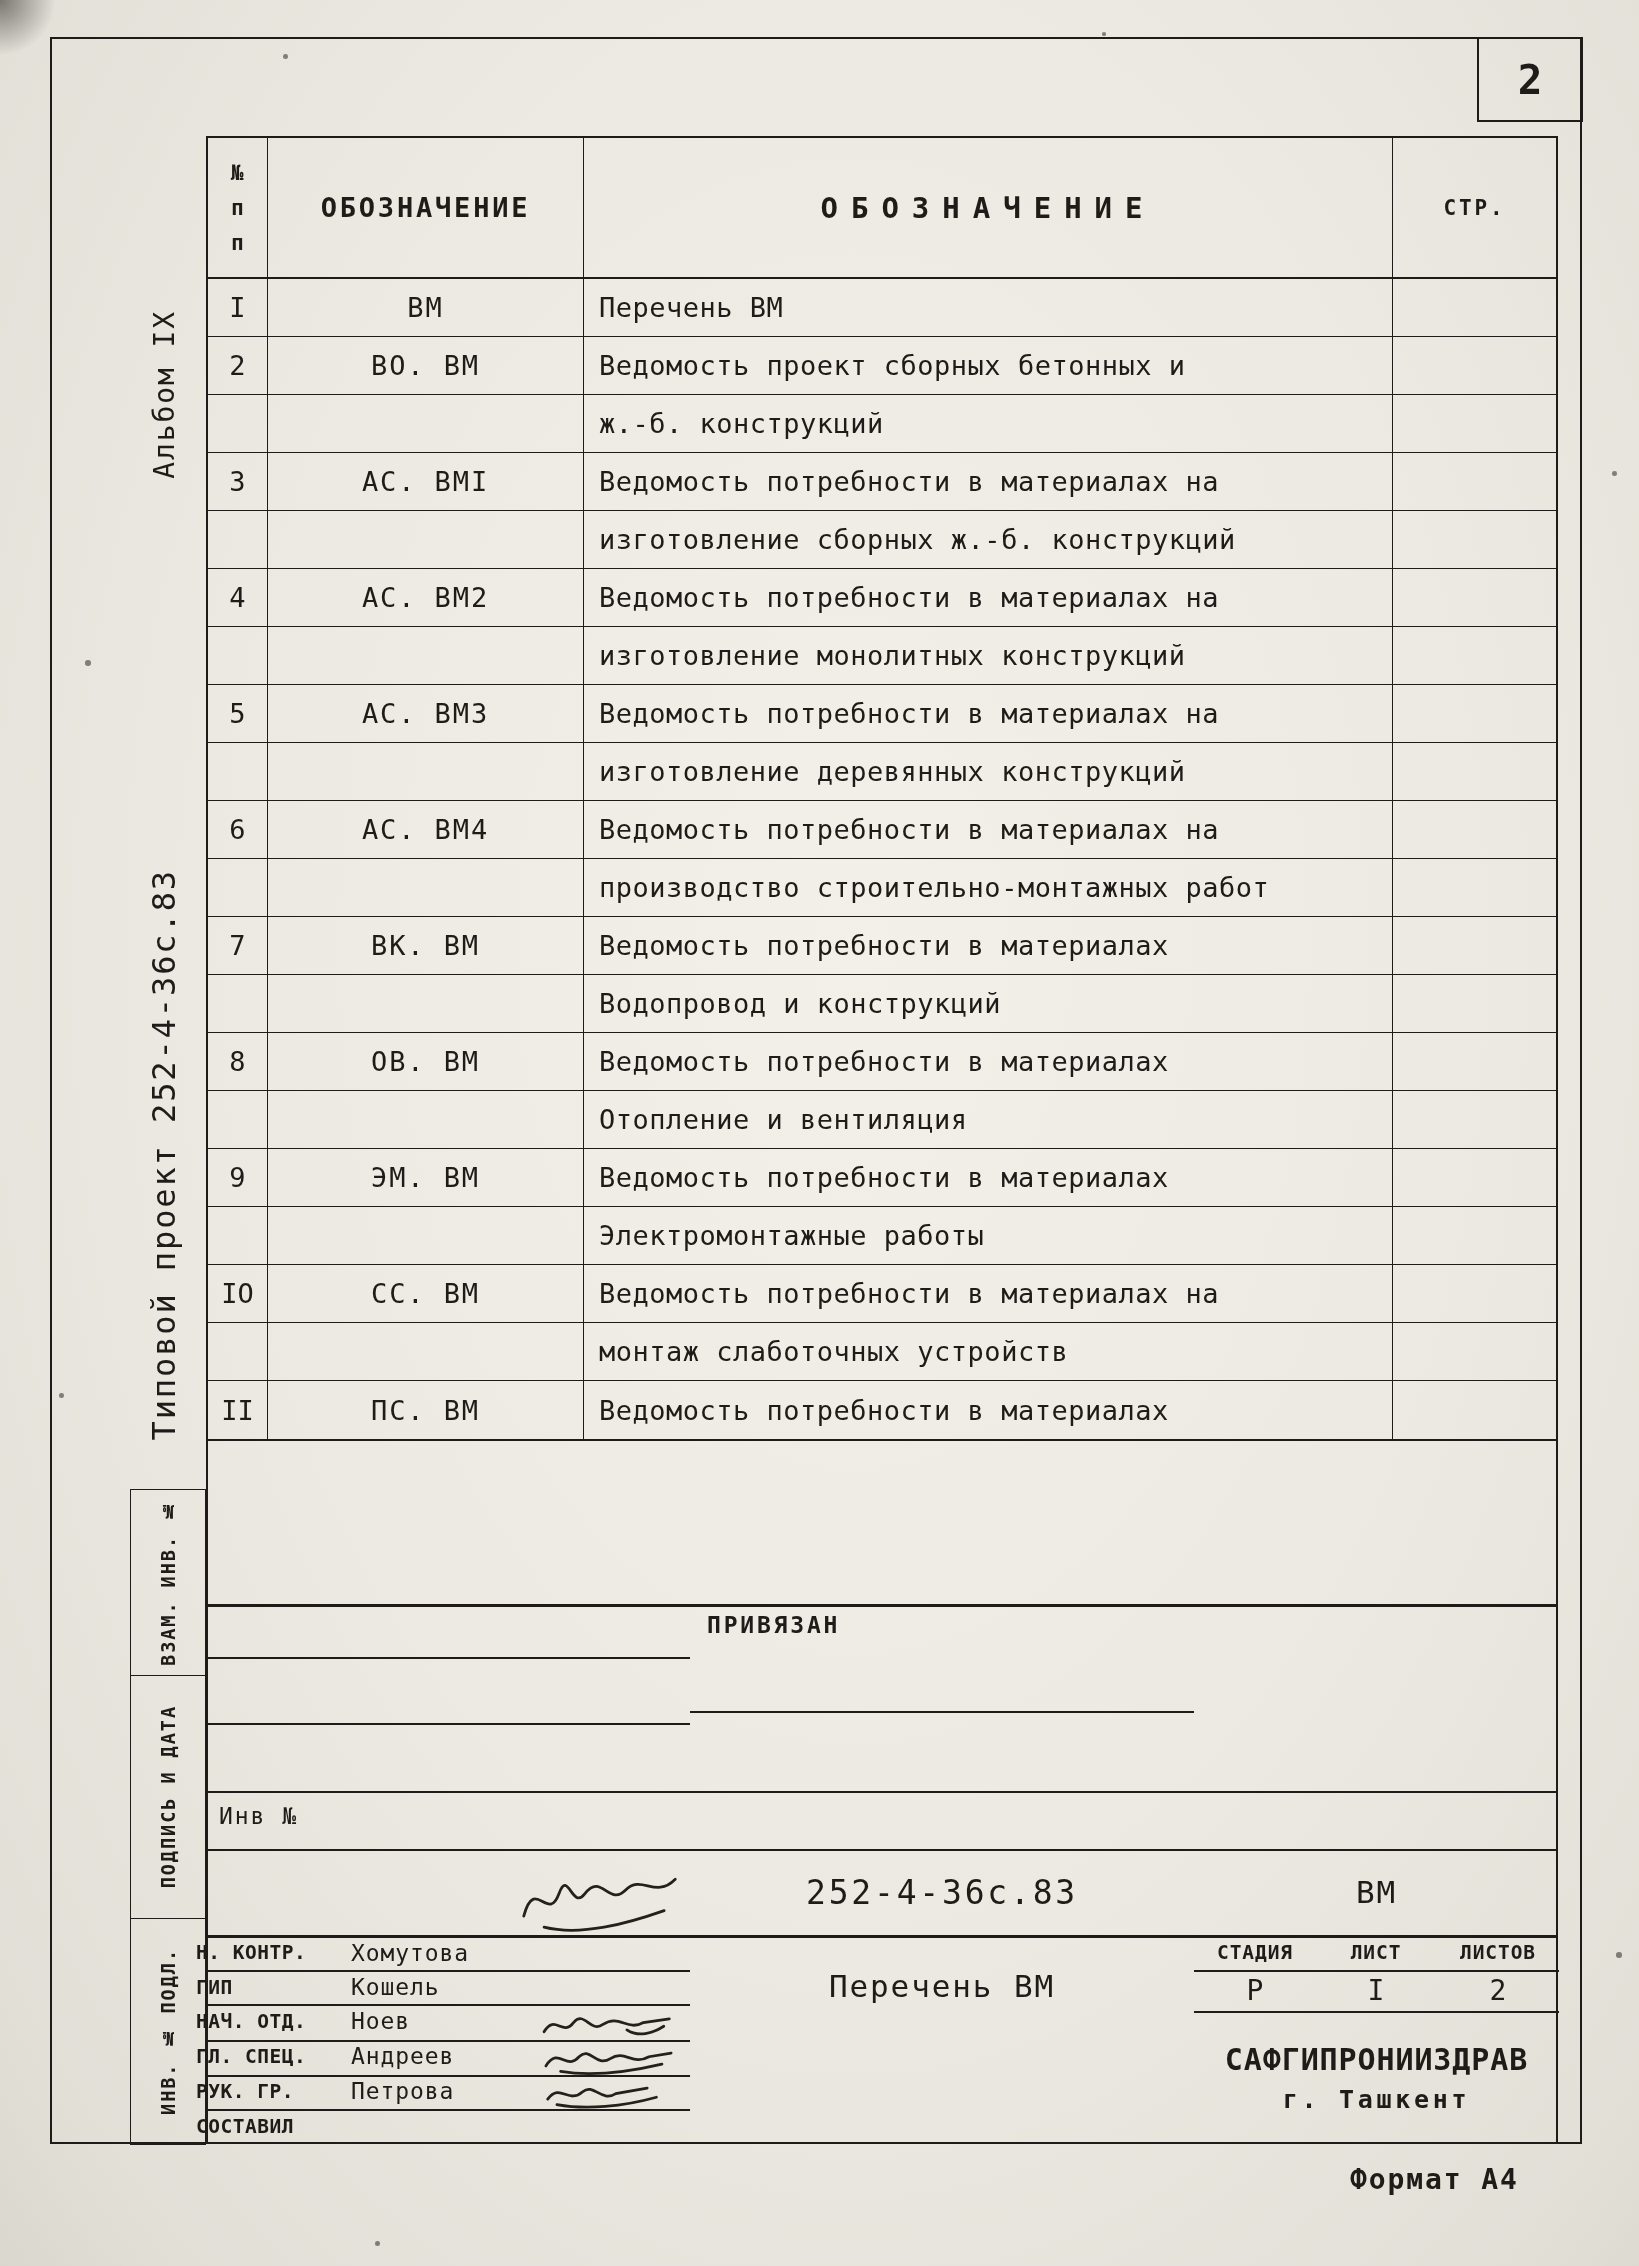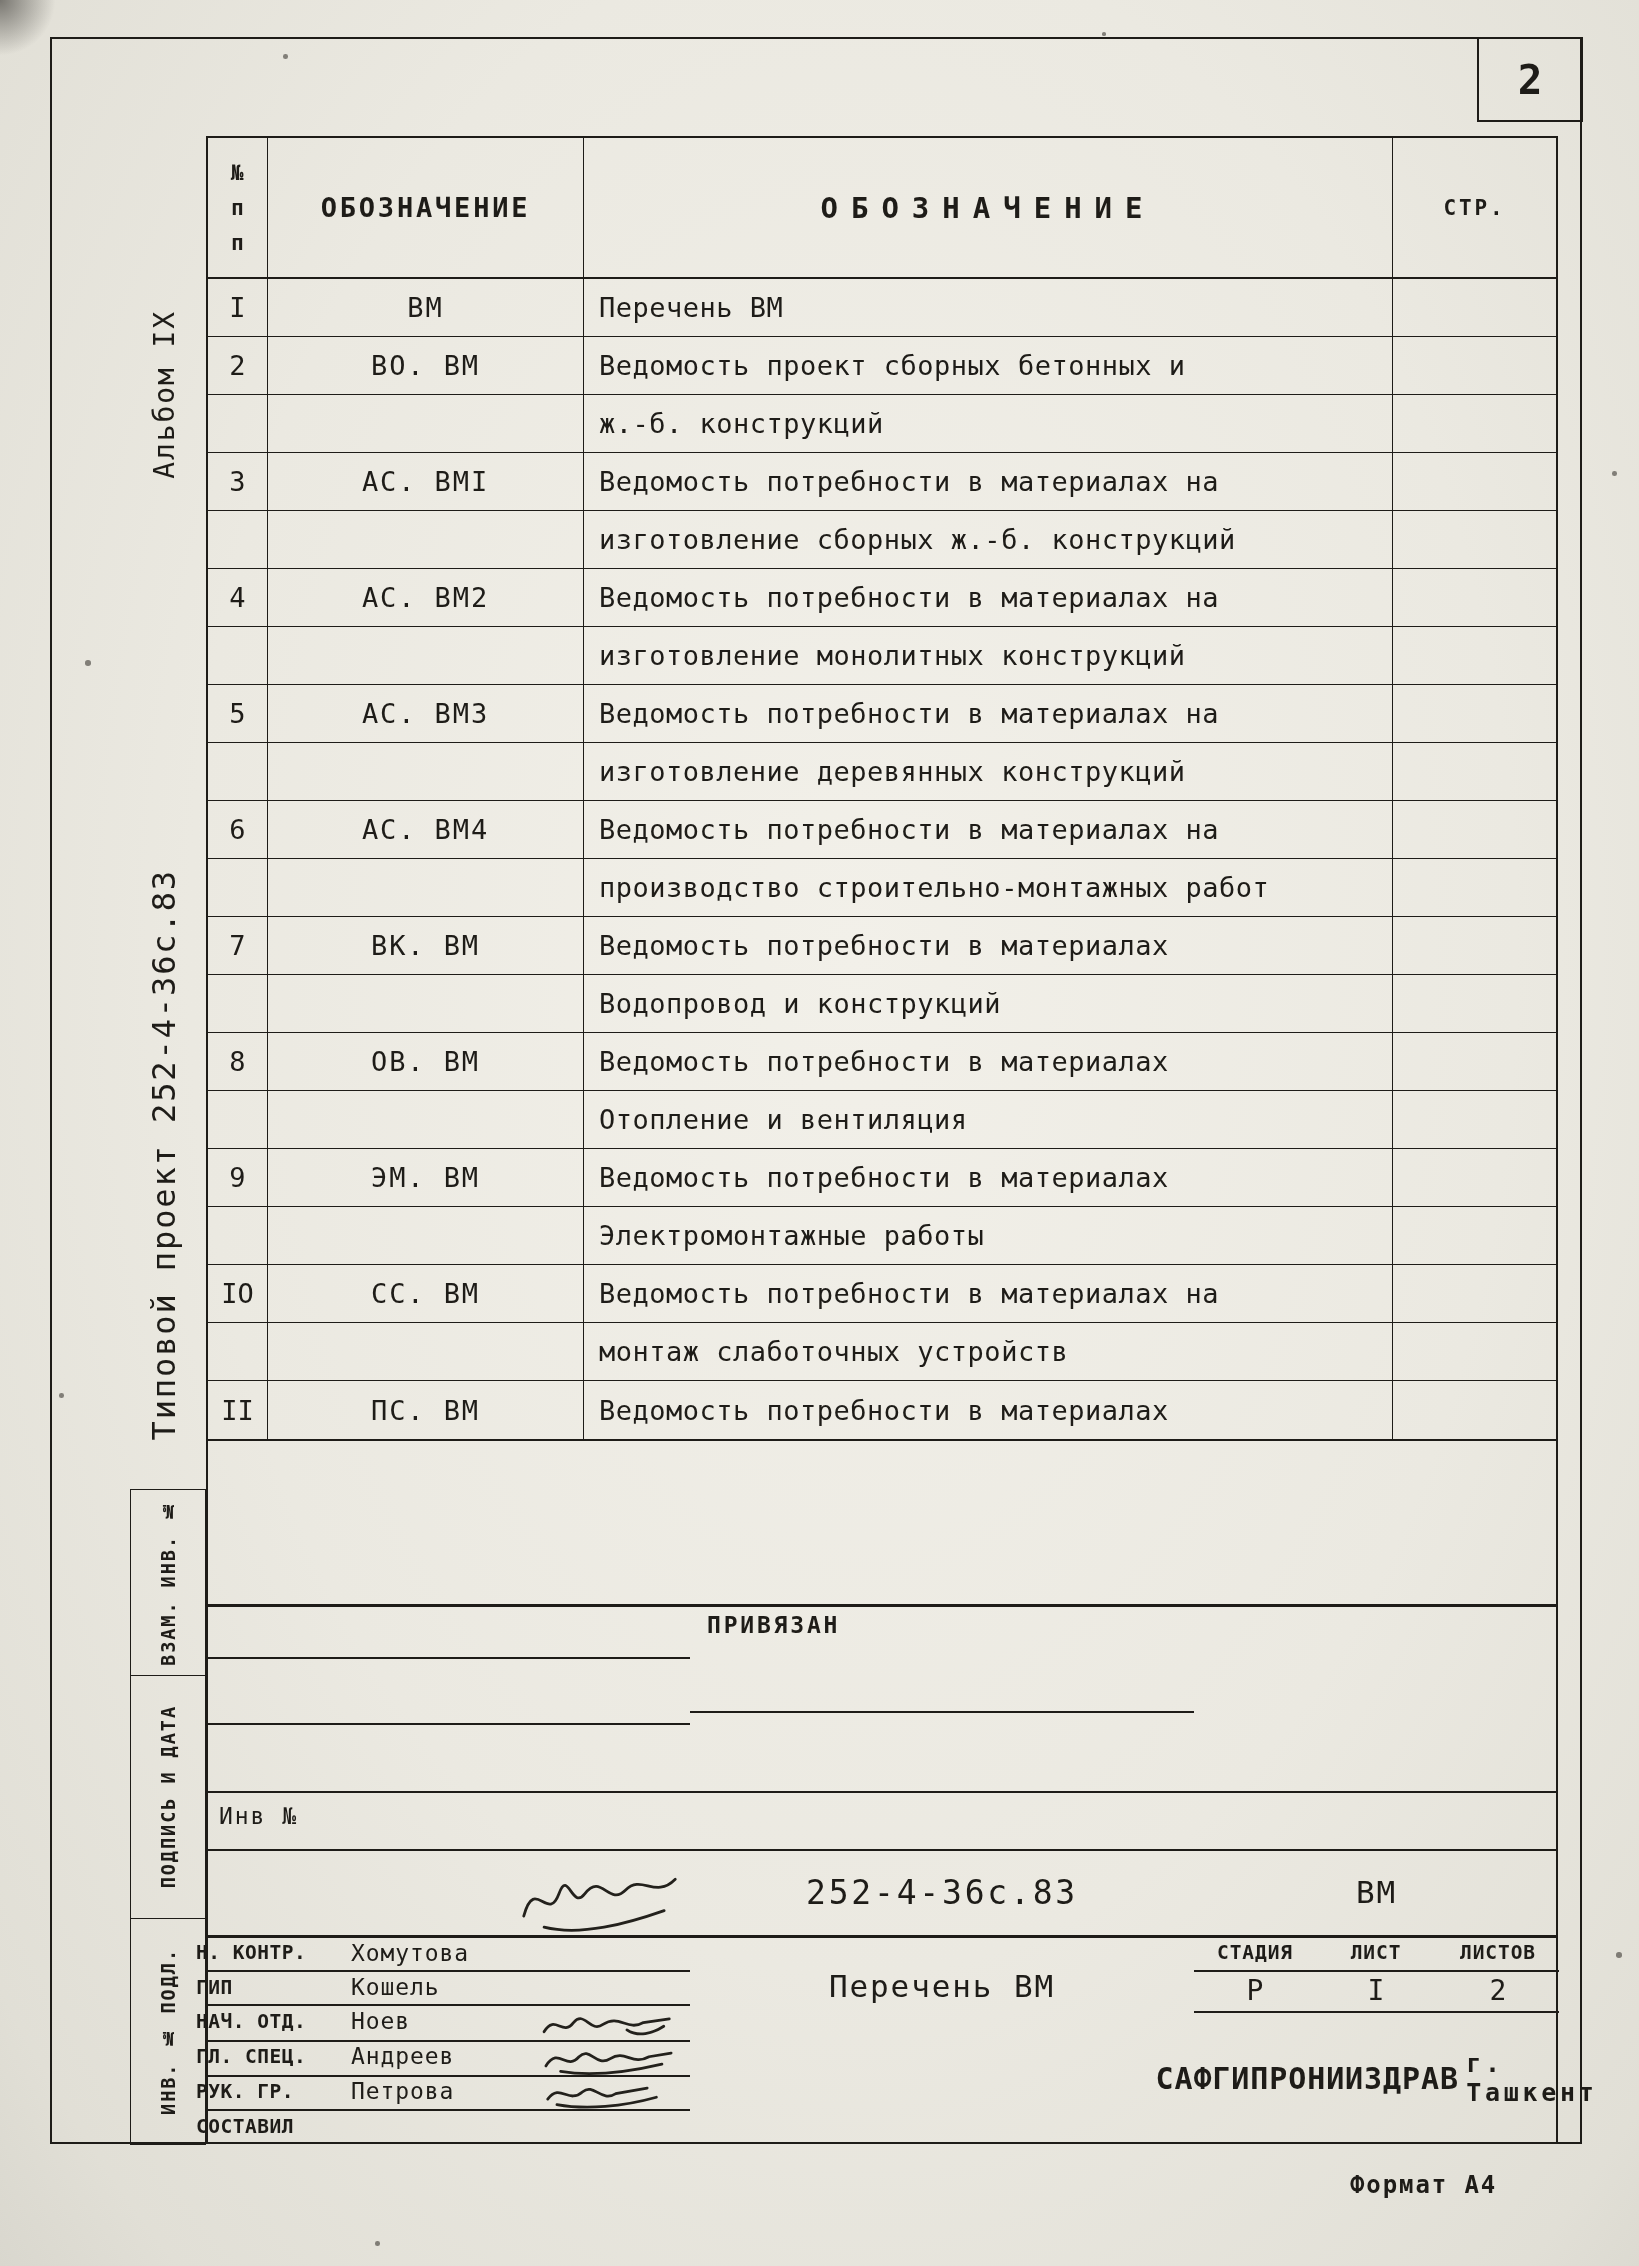--- a/index.html
+++ b/index.html
@@ -59,24 +59,24 @@
   .flexc{display:flex;align-items:center;justify-content:center;box-sizing:border-box;}
   .privyazan{font-size:23px;letter-spacing:2.8px;font-weight:bold;}
   .inv-no{font-size:23px;letter-spacing:1.9px;}
   .proj-code{font-size:33px;letter-spacing:2.8px;}
   .doc-code{font-size:31px;letter-spacing:1.9px;}
   .doc-title{font-size:31px;letter-spacing:1.9px;}
   .sig-role{position:absolute;left:196px;font-size:19.5px;font-weight:bold;letter-spacing:0.5px;white-space:nowrap;}
   .sig-name{position:absolute;left:351px;font-size:23px;letter-spacing:0.9px;white-space:nowrap;}
   .stage-h{font-size:19.5px;font-weight:bold;letter-spacing:0.9px;}
   .stage-v{font-size:28px;}
-  .org-box{position:absolute;left:1194px;top:2011px;width:365px;height:134px;display:flex;flex-direction:row;align-items:center;justify-content:center;gap:7.4px;}
+  .org-box{position:absolute;left:1194px;top:2011px;width:365px;height:134px;display:flex;flex-direction:column;align-items:center;justify-content:center;gap:7.4px;}
   .org-name{font-size:30px;font-weight:bold;letter-spacing:0.9px;}
   .org-city{font-size:25px;font-weight:bold;letter-spacing:3.7px;}
-  .format-label{position:absolute;left:1350px;top:2163px;font-size:24px;font-weight:bold;letter-spacing:1.9px;margin-top:8px;}
+  .format-label{position:absolute;left:1350px;top:2163px;font-size:28px;font-weight:bold;letter-spacing:1.9px;}
   
   .sig-svg{position:absolute;}
   .sig-svg path{fill:none;stroke:#23211c;stroke-width:3;stroke-linecap:round;}
   
   .speck{position:absolute;border-radius:50%;background:rgba(45,42,37,0.55);}
   .corner-shadow{position:absolute;left:0;top:0;width:56px;height:56px;
     background:radial-gradient(circle at 0 0, rgba(50,48,44,0.6), rgba(50,48,44,0) 70%);}
 </style>
 </head>
 <body>

